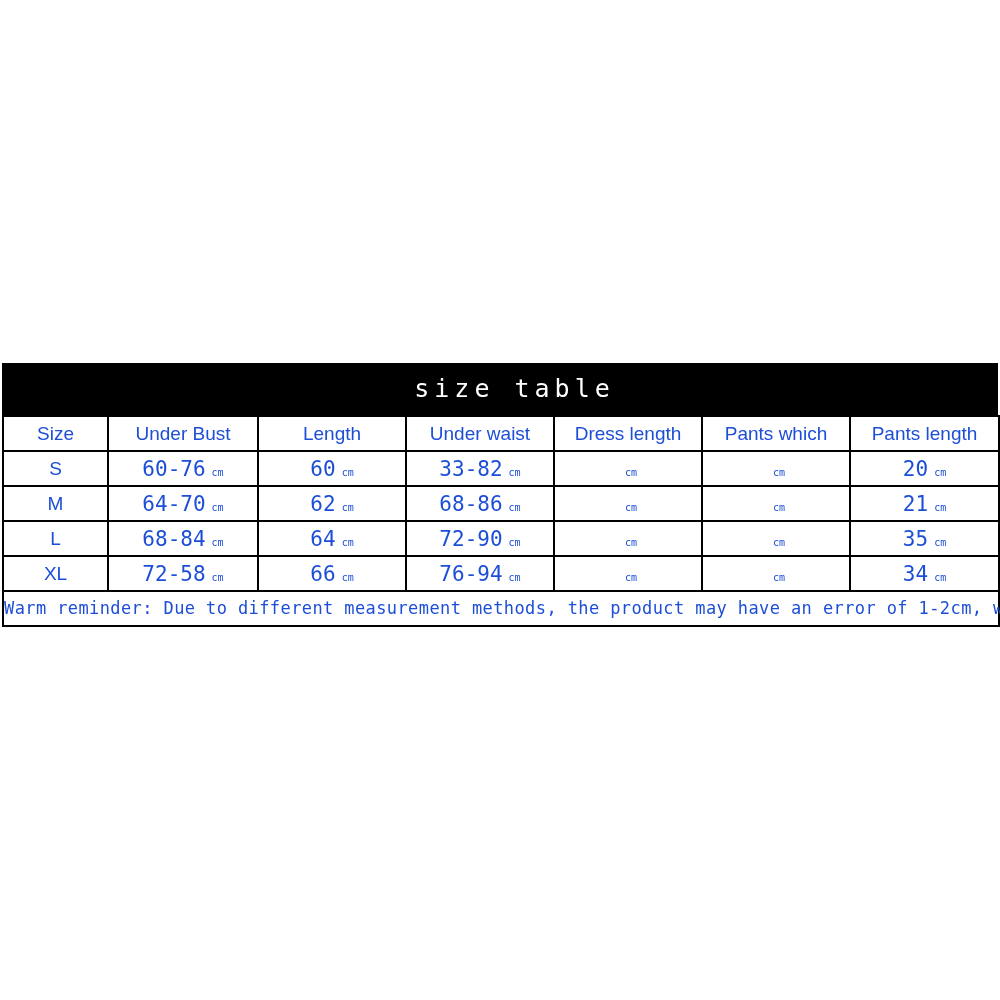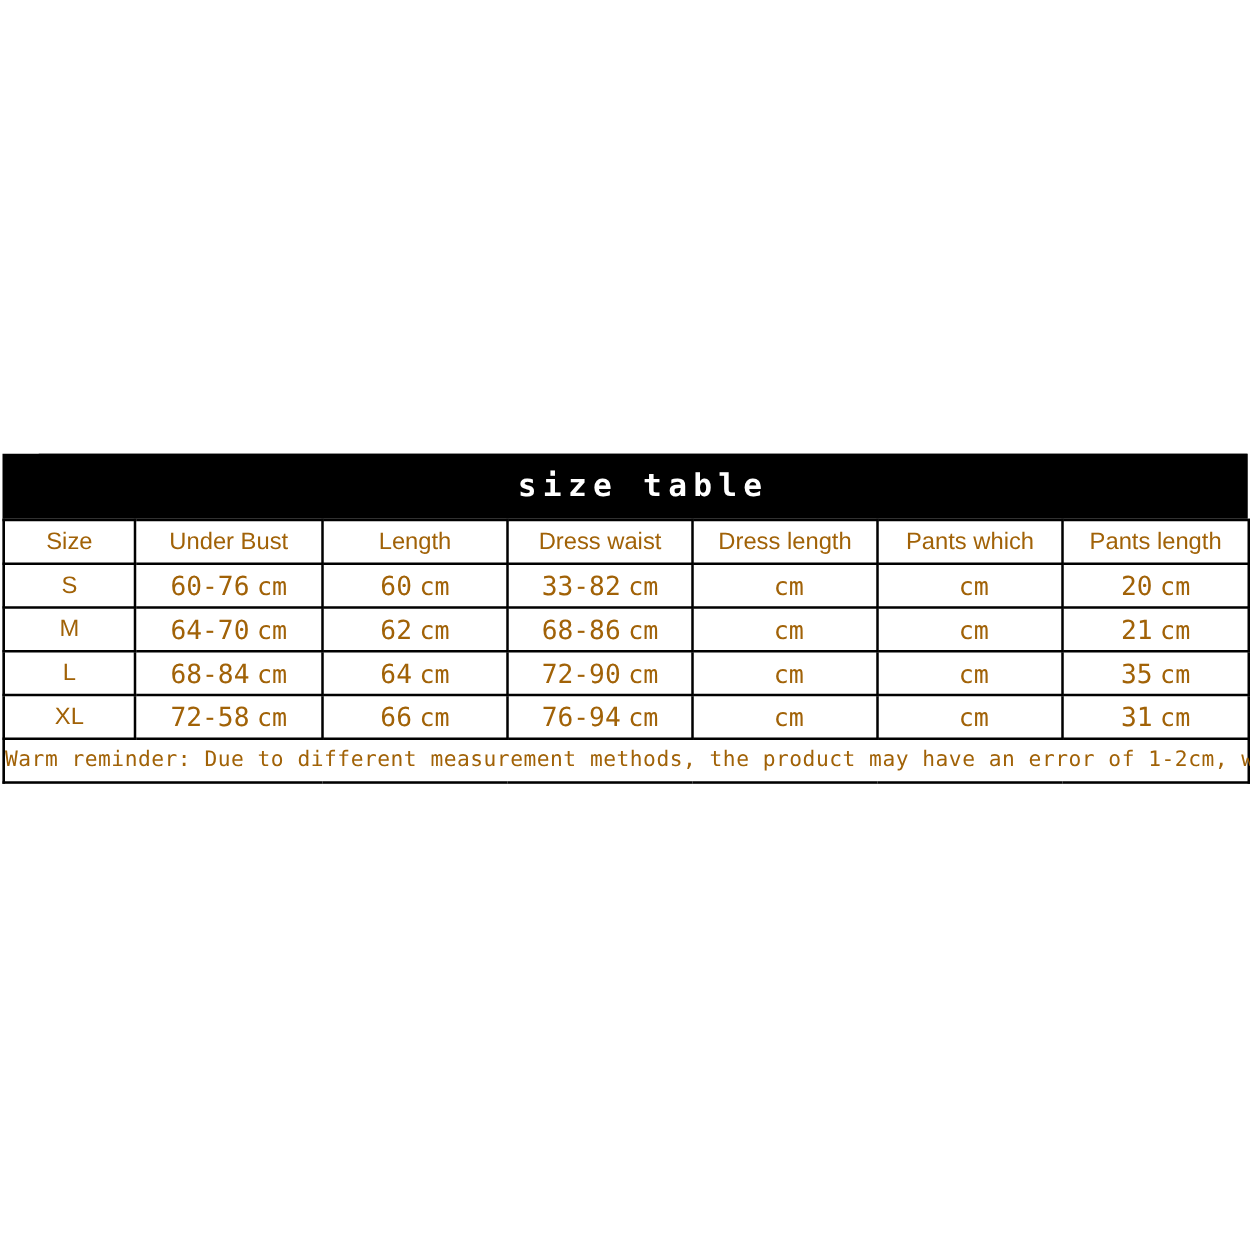--- a/index.html
+++ b/index.html
@@ -32,55 +32,55 @@
     box-sizing: border-box;
   }
   .table-title {
     background: #000000;
     color: #ffffff;
     text-align: center;
     font-family: "DejaVu Sans Mono", monospace;
     font-size: 25px;
     letter-spacing: 5px;
     padding: 11px 0 12px 0;
-    font-weight: 700;
+    font-weight: 400;
     margin-left: 29px;
   }
   table.size-table {
     border-collapse: collapse;
     width: 996px;
     background: #ffffff;
     table-layout: fixed;
   }
   table.size-table th,
   table.size-table td {
     border: 2px solid #000000;
     background: #ffffff;
-    color: #a16207;
+    color: #1d4ed8;
     text-align: center;
     font-family: "DejaVu Sans Mono", monospace;
     font-weight: 400;
     height: 33px;
     padding: 0;
     vertical-align: middle;
     white-space: nowrap;
   }
   table.size-table th {
     font-size: 19px;
     font-family: "Liberation Sans", sans-serif;
   }
   table.size-table td.size-cell {
     font-size: 19px;
     font-family: "Liberation Sans", sans-serif;
   }
   table.size-table td.val-cell {
     font-size: 21px;
   }
   .unit {
-    font-size: 20px;
+    font-size: 10px;
     font-family: "DejaVu Sans Mono", monospace;
     padding-left: 6px;
   }
   .val {
     letter-spacing: 0px;
     text-align: right;
   }
   td.note-cell {
     text-align: left;
     font-size: 17px;
@@ -115,21 +115,21 @@
           <col class="c3">
           <col class="c4">
           <col class="c5">
           <col class="c6">
       </colgroup>
       <thead>
         <tr>
           <th>Size</th>
           <th>Under Bust</th>
           <th>Length</th>
-          <th>Dress waist</th>
+          <th>Under waist</th>
           <th>Dress length</th>
           <th>Pants which</th>
           <th>Pants length</th>
         </tr>
       </thead>
       <tbody>
         <tr>
           <td class="size-cell">S</td>
           <td class="val-cell"><span class="val">60-76</span><span class="unit">cm</span></td>
           <td class="val-cell"><span class="val">60</span><span class="unit">cm</span></td>
@@ -156,21 +156,21 @@
           <td class="val-cell"><span class="val"></span><span class="unit">cm</span></td>
           <td class="val-cell"><span class="val">35</span><span class="unit">cm</span></td>
         </tr>
         <tr>
           <td class="size-cell">XL</td>
           <td class="val-cell"><span class="val">72-58</span><span class="unit">cm</span></td>
           <td class="val-cell"><span class="val">66</span><span class="unit">cm</span></td>
           <td class="val-cell"><span class="val">76-94</span><span class="unit">cm</span></td>
           <td class="val-cell"><span class="val"></span><span class="unit">cm</span></td>
           <td class="val-cell"><span class="val"></span><span class="unit">cm</span></td>
-          <td class="val-cell"><span class="val">31</span><span class="unit">cm</span></td>
+          <td class="val-cell"><span class="val">34</span><span class="unit">cm</span></td>
         </tr>
         <tr>
           <td class="note-cell" colspan="7">Warm reminder: Due to different measurement methods, the product may have an error of 1-2cm, which belongs to the normal range. beg to be excused.</td>
         </tr>
       </tbody>
     </table>
 
   </div>
 
 </div>

